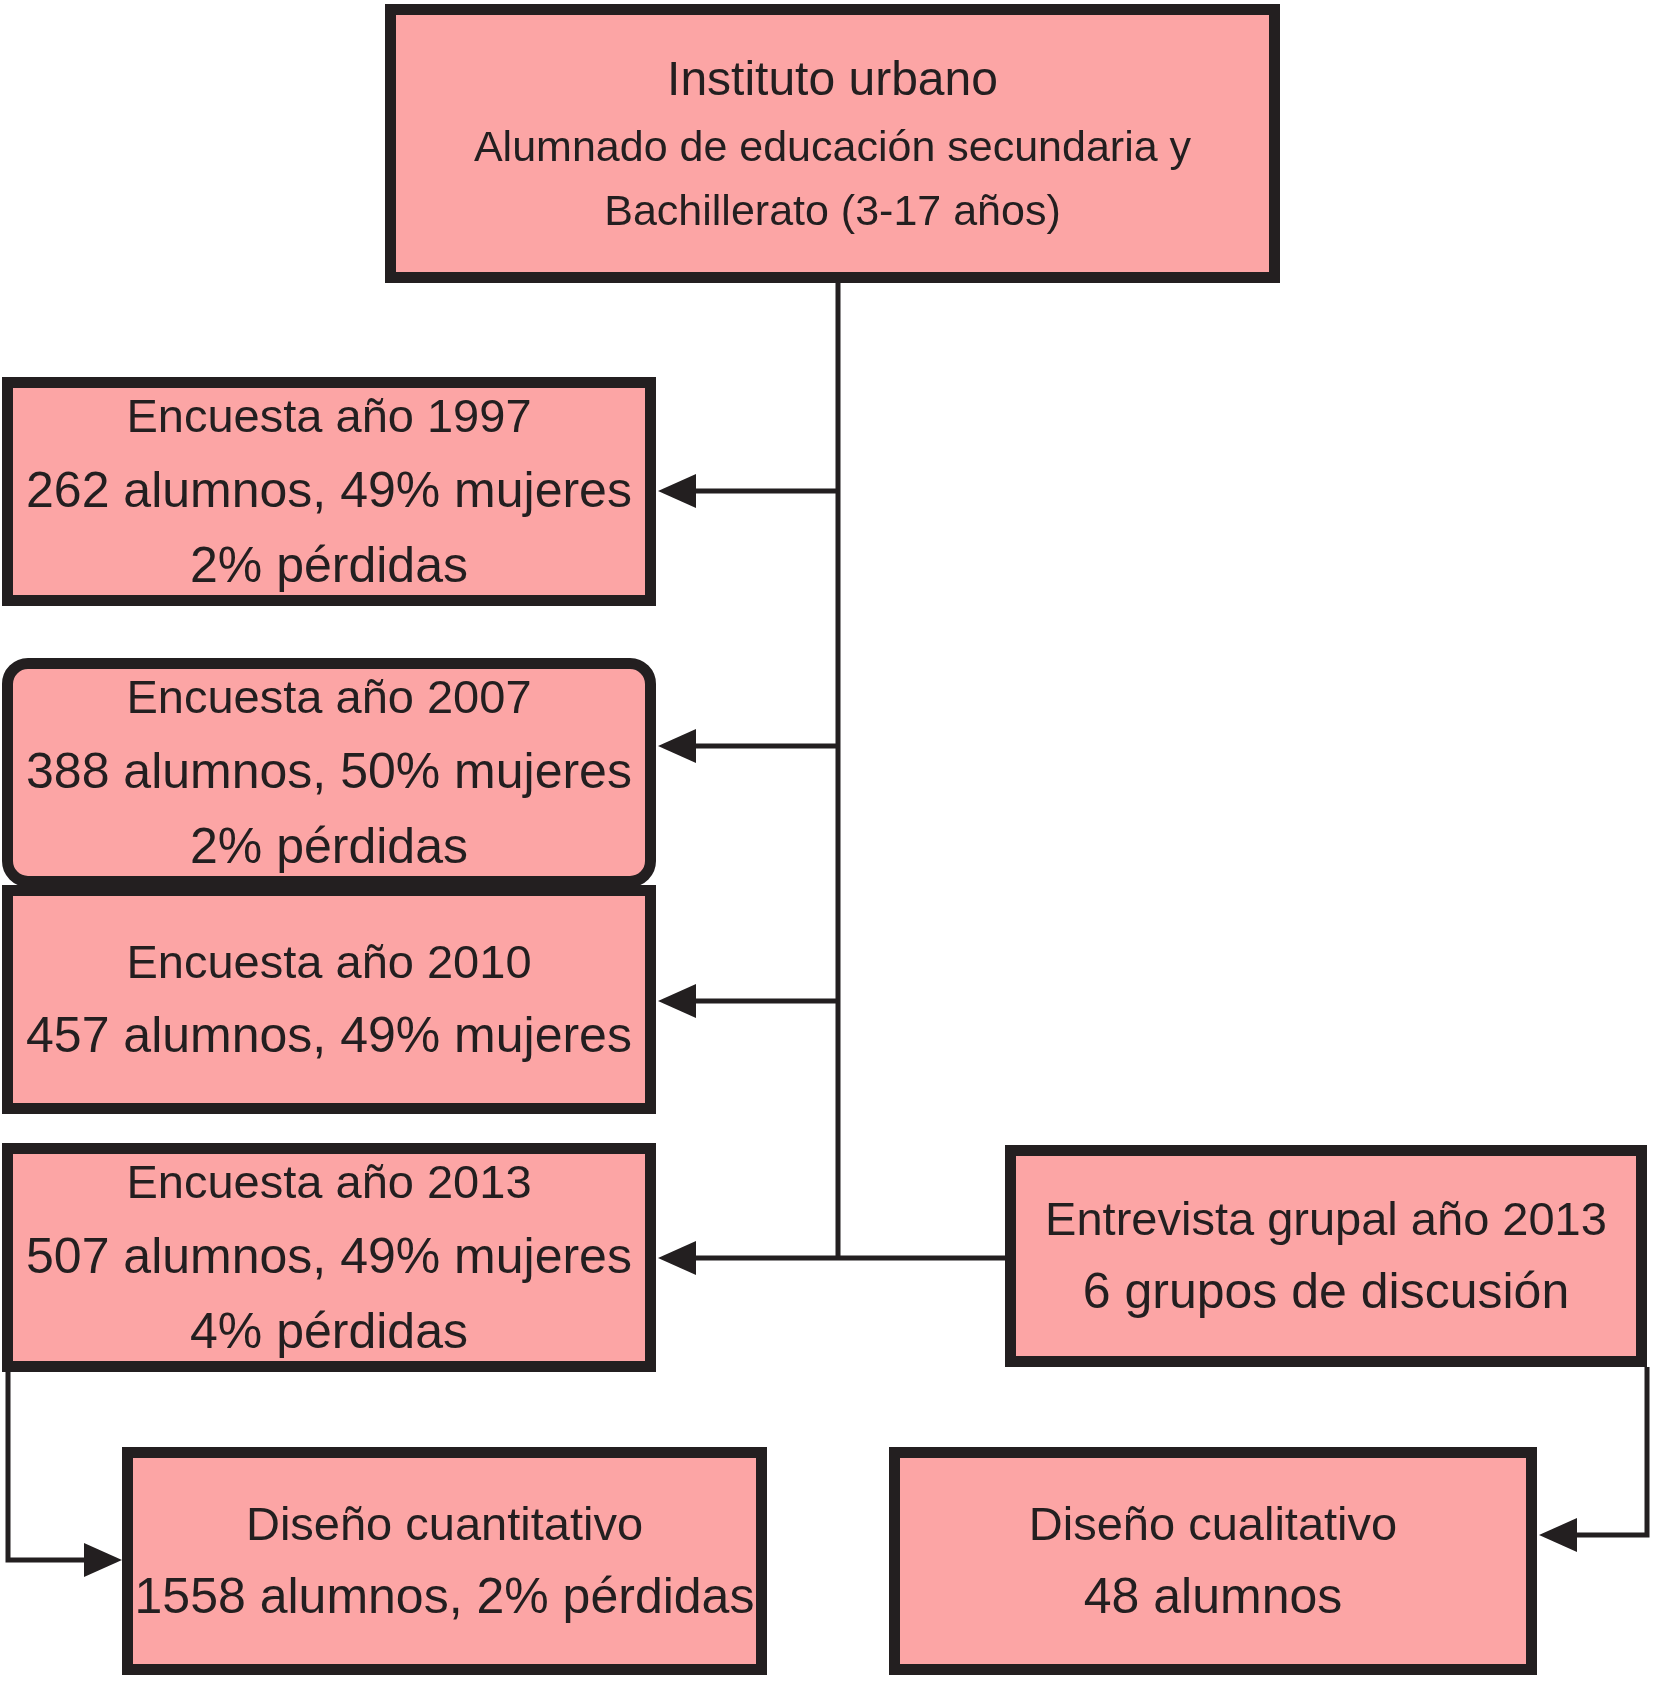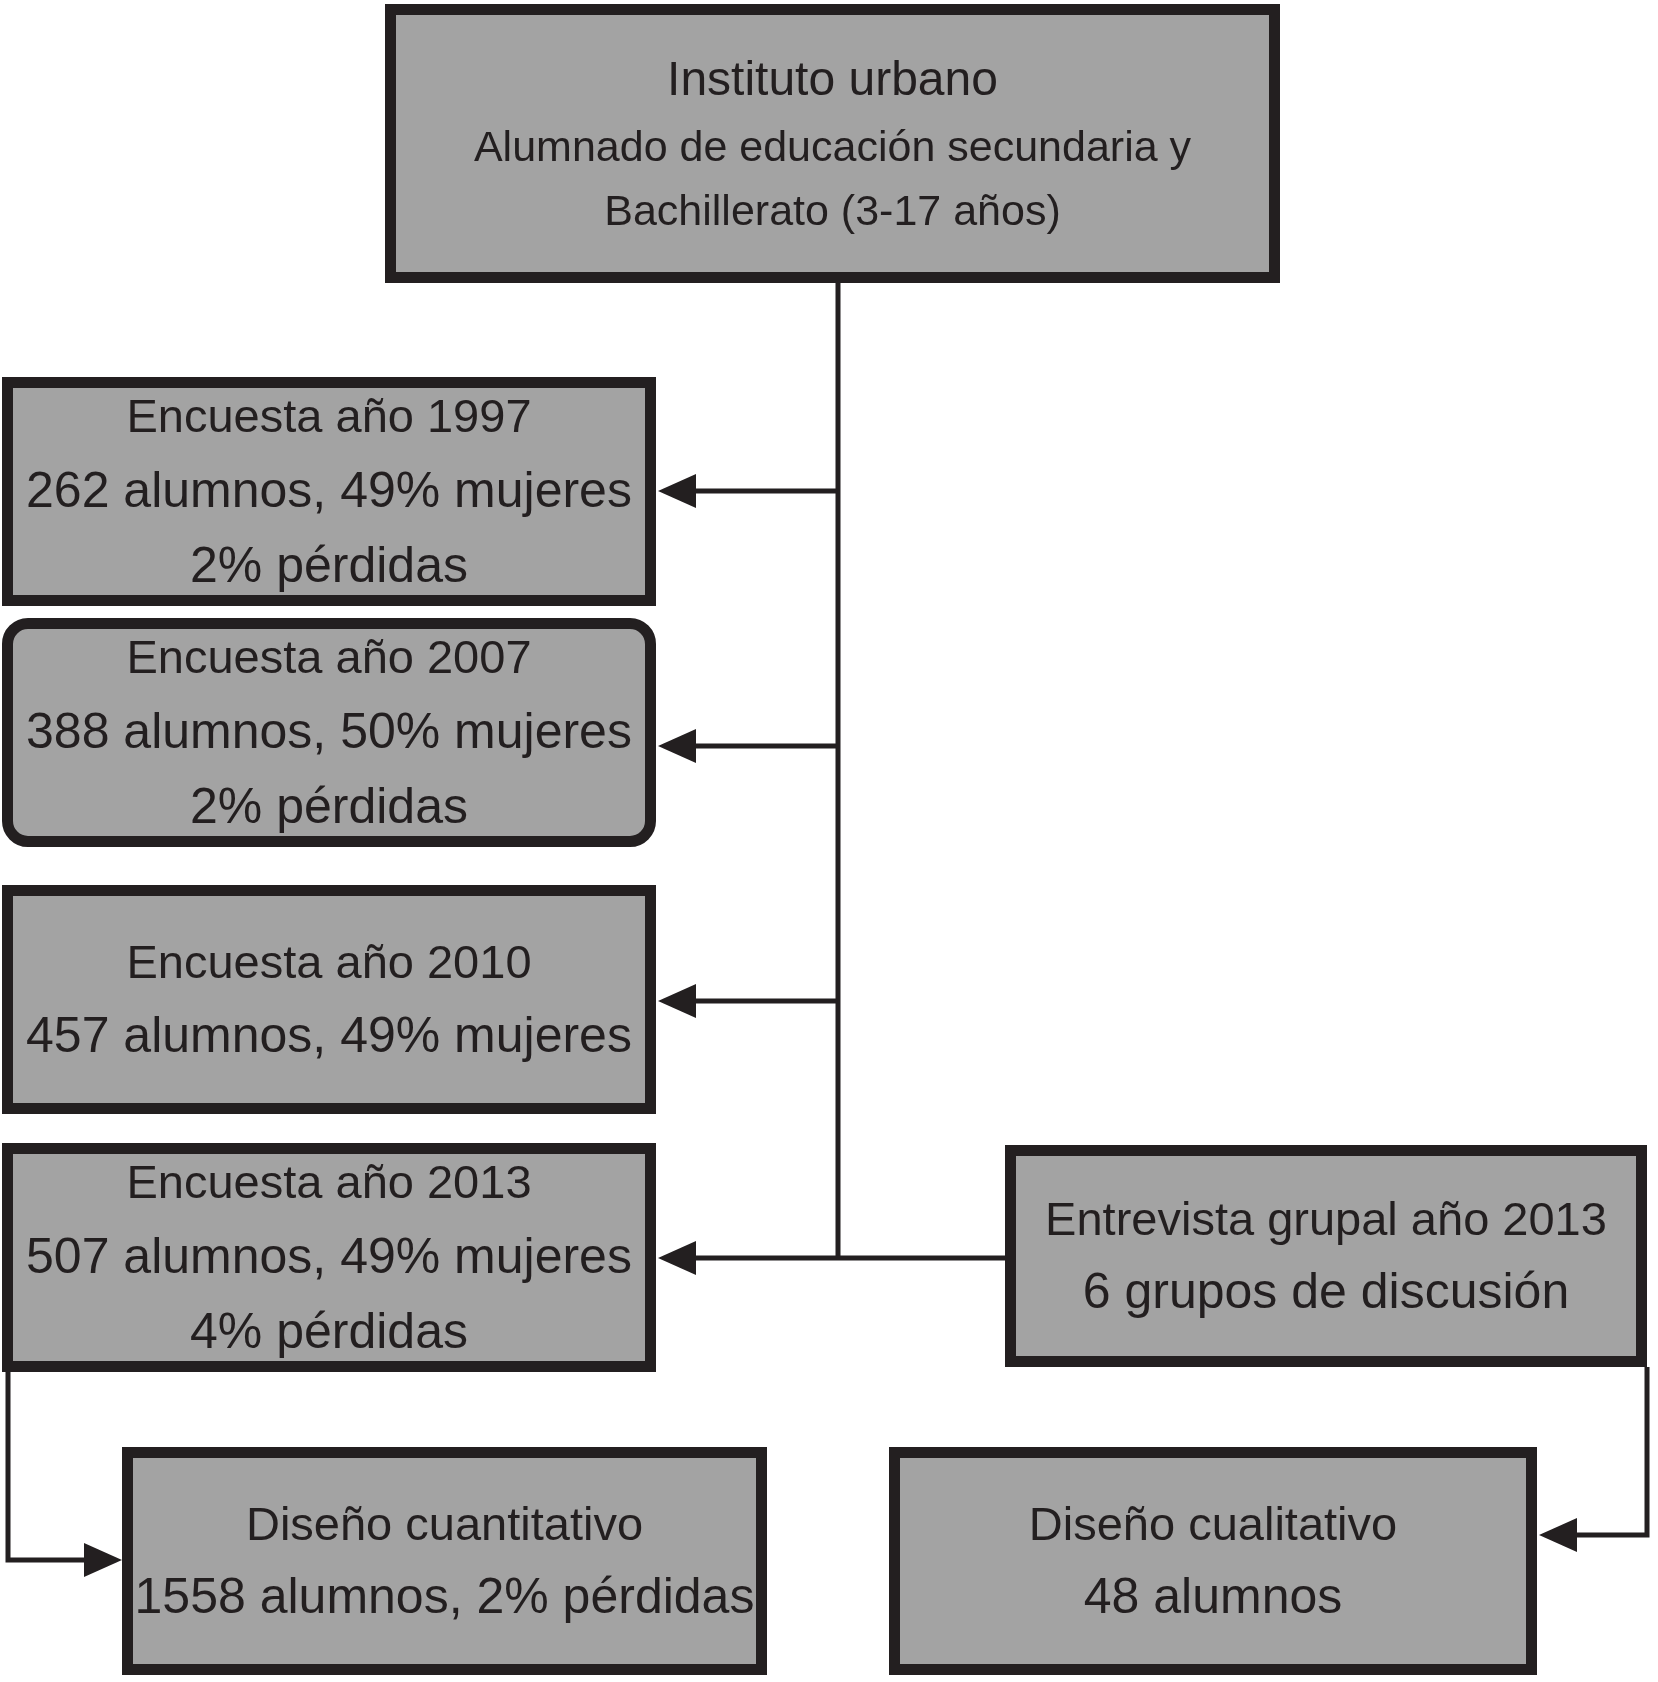--- a/index.html
+++ b/index.html
@@ -8,38 +8,38 @@
     width:1658px;height:1682px;
     background:#ffffff;
     font-family:"Liberation Sans", sans-serif;
     color:#231f20;
     overflow:hidden;
   }
   .box{
     position:absolute;
     box-sizing:border-box;
     border:11px solid #231f20;
-    background:#a3a3a3;
+    background:#fca5a5;
     display:flex;
     flex-direction:column;
     align-items:center;
     justify-content:center;
     text-align:center;
     z-index:2;
   }
   .box .title{font-size:47px;line-height:1.2;}
   .box .line{font-size:50px;line-height:1.2;}
   
   .b-root{left:385px;top:4px;width:895px;height:279px;row-gap:13px;}
   .b-root .title{font-size:48px;}
   .b-root .line{font-size:43px;}
   
   .b-survey{left:2px;width:654px;height:229px;row-gap:15px;}
   .b-s2004{top:377px;}
-  .b-s2007{top:618px;border-radius:26px;}
+  .b-s2007{top:658px;border-radius:26px;}
   .b-s2010{top:885px;}
   .b-s2013{top:1143px;}
   
   .b-interview{left:1005px;top:1145px;width:642px;height:222px;row-gap:14px;}
   
   .b-quant{left:122px;top:1447px;width:645px;height:228px;row-gap:13px;}
   .b-qual{left:889px;top:1447px;width:648px;height:228px;row-gap:13px;}
   svg.connectors{
     position:absolute;left:0;top:0;z-index:3;
     pointer-events:none;

